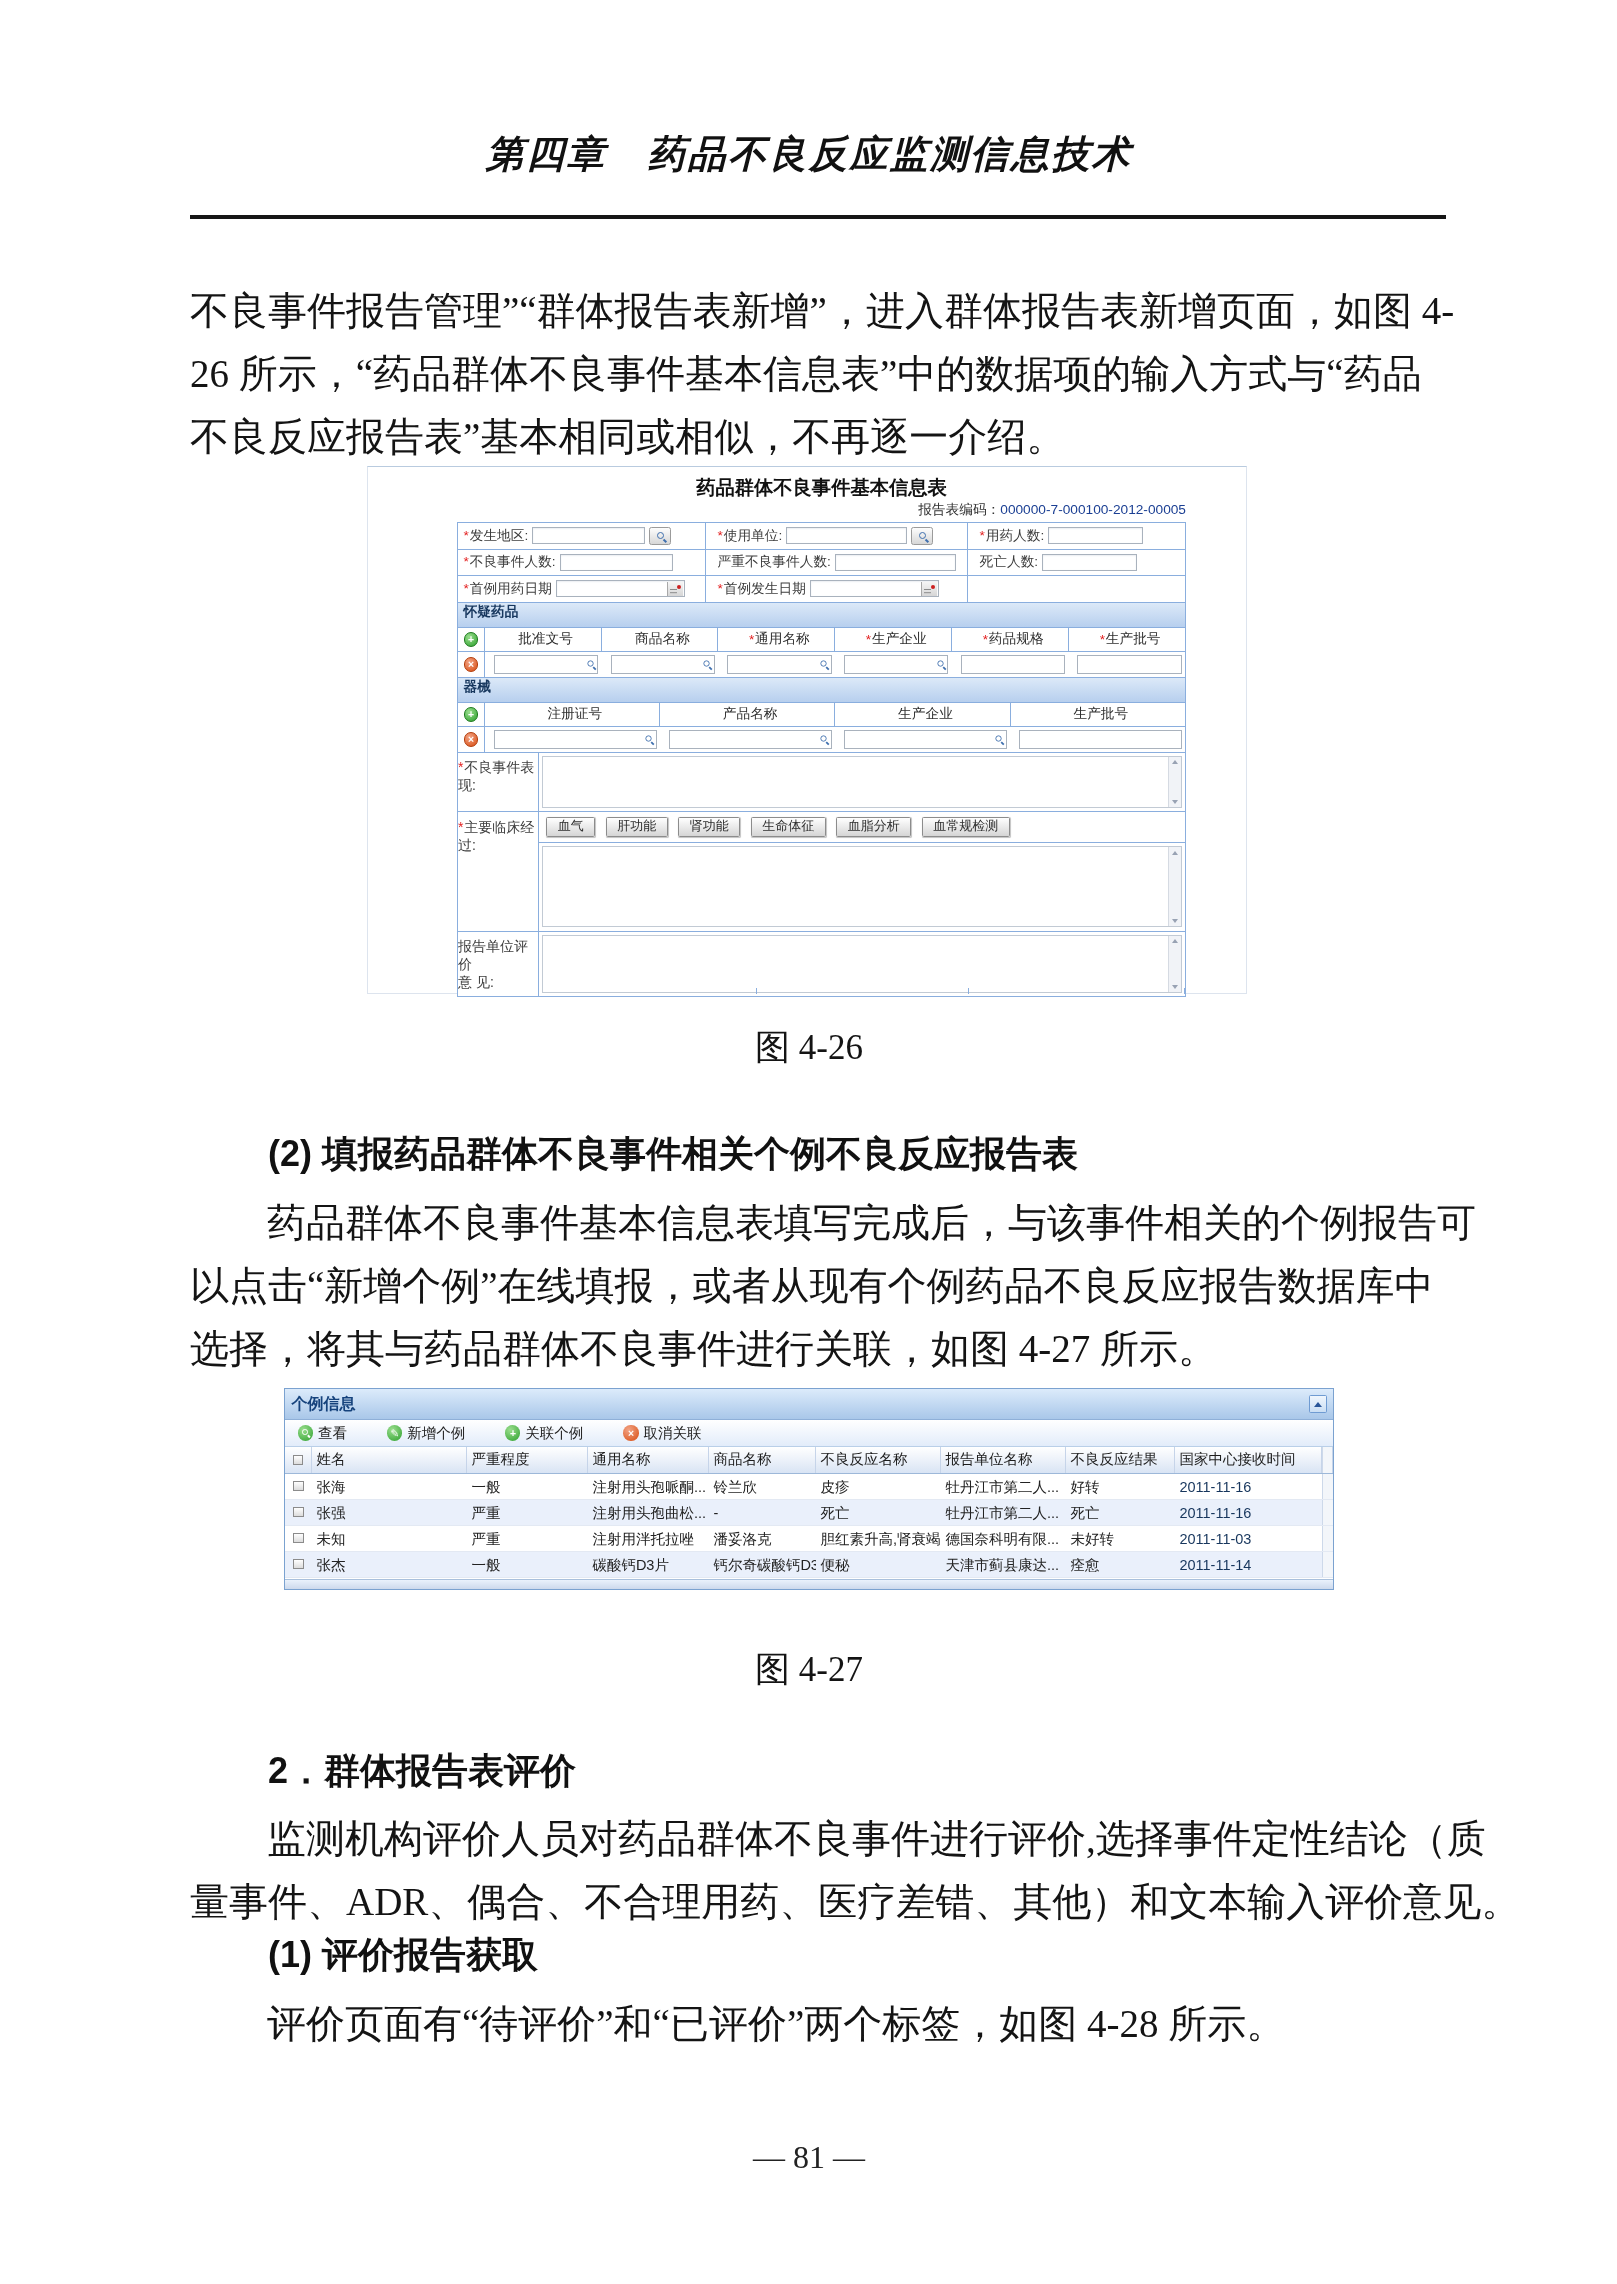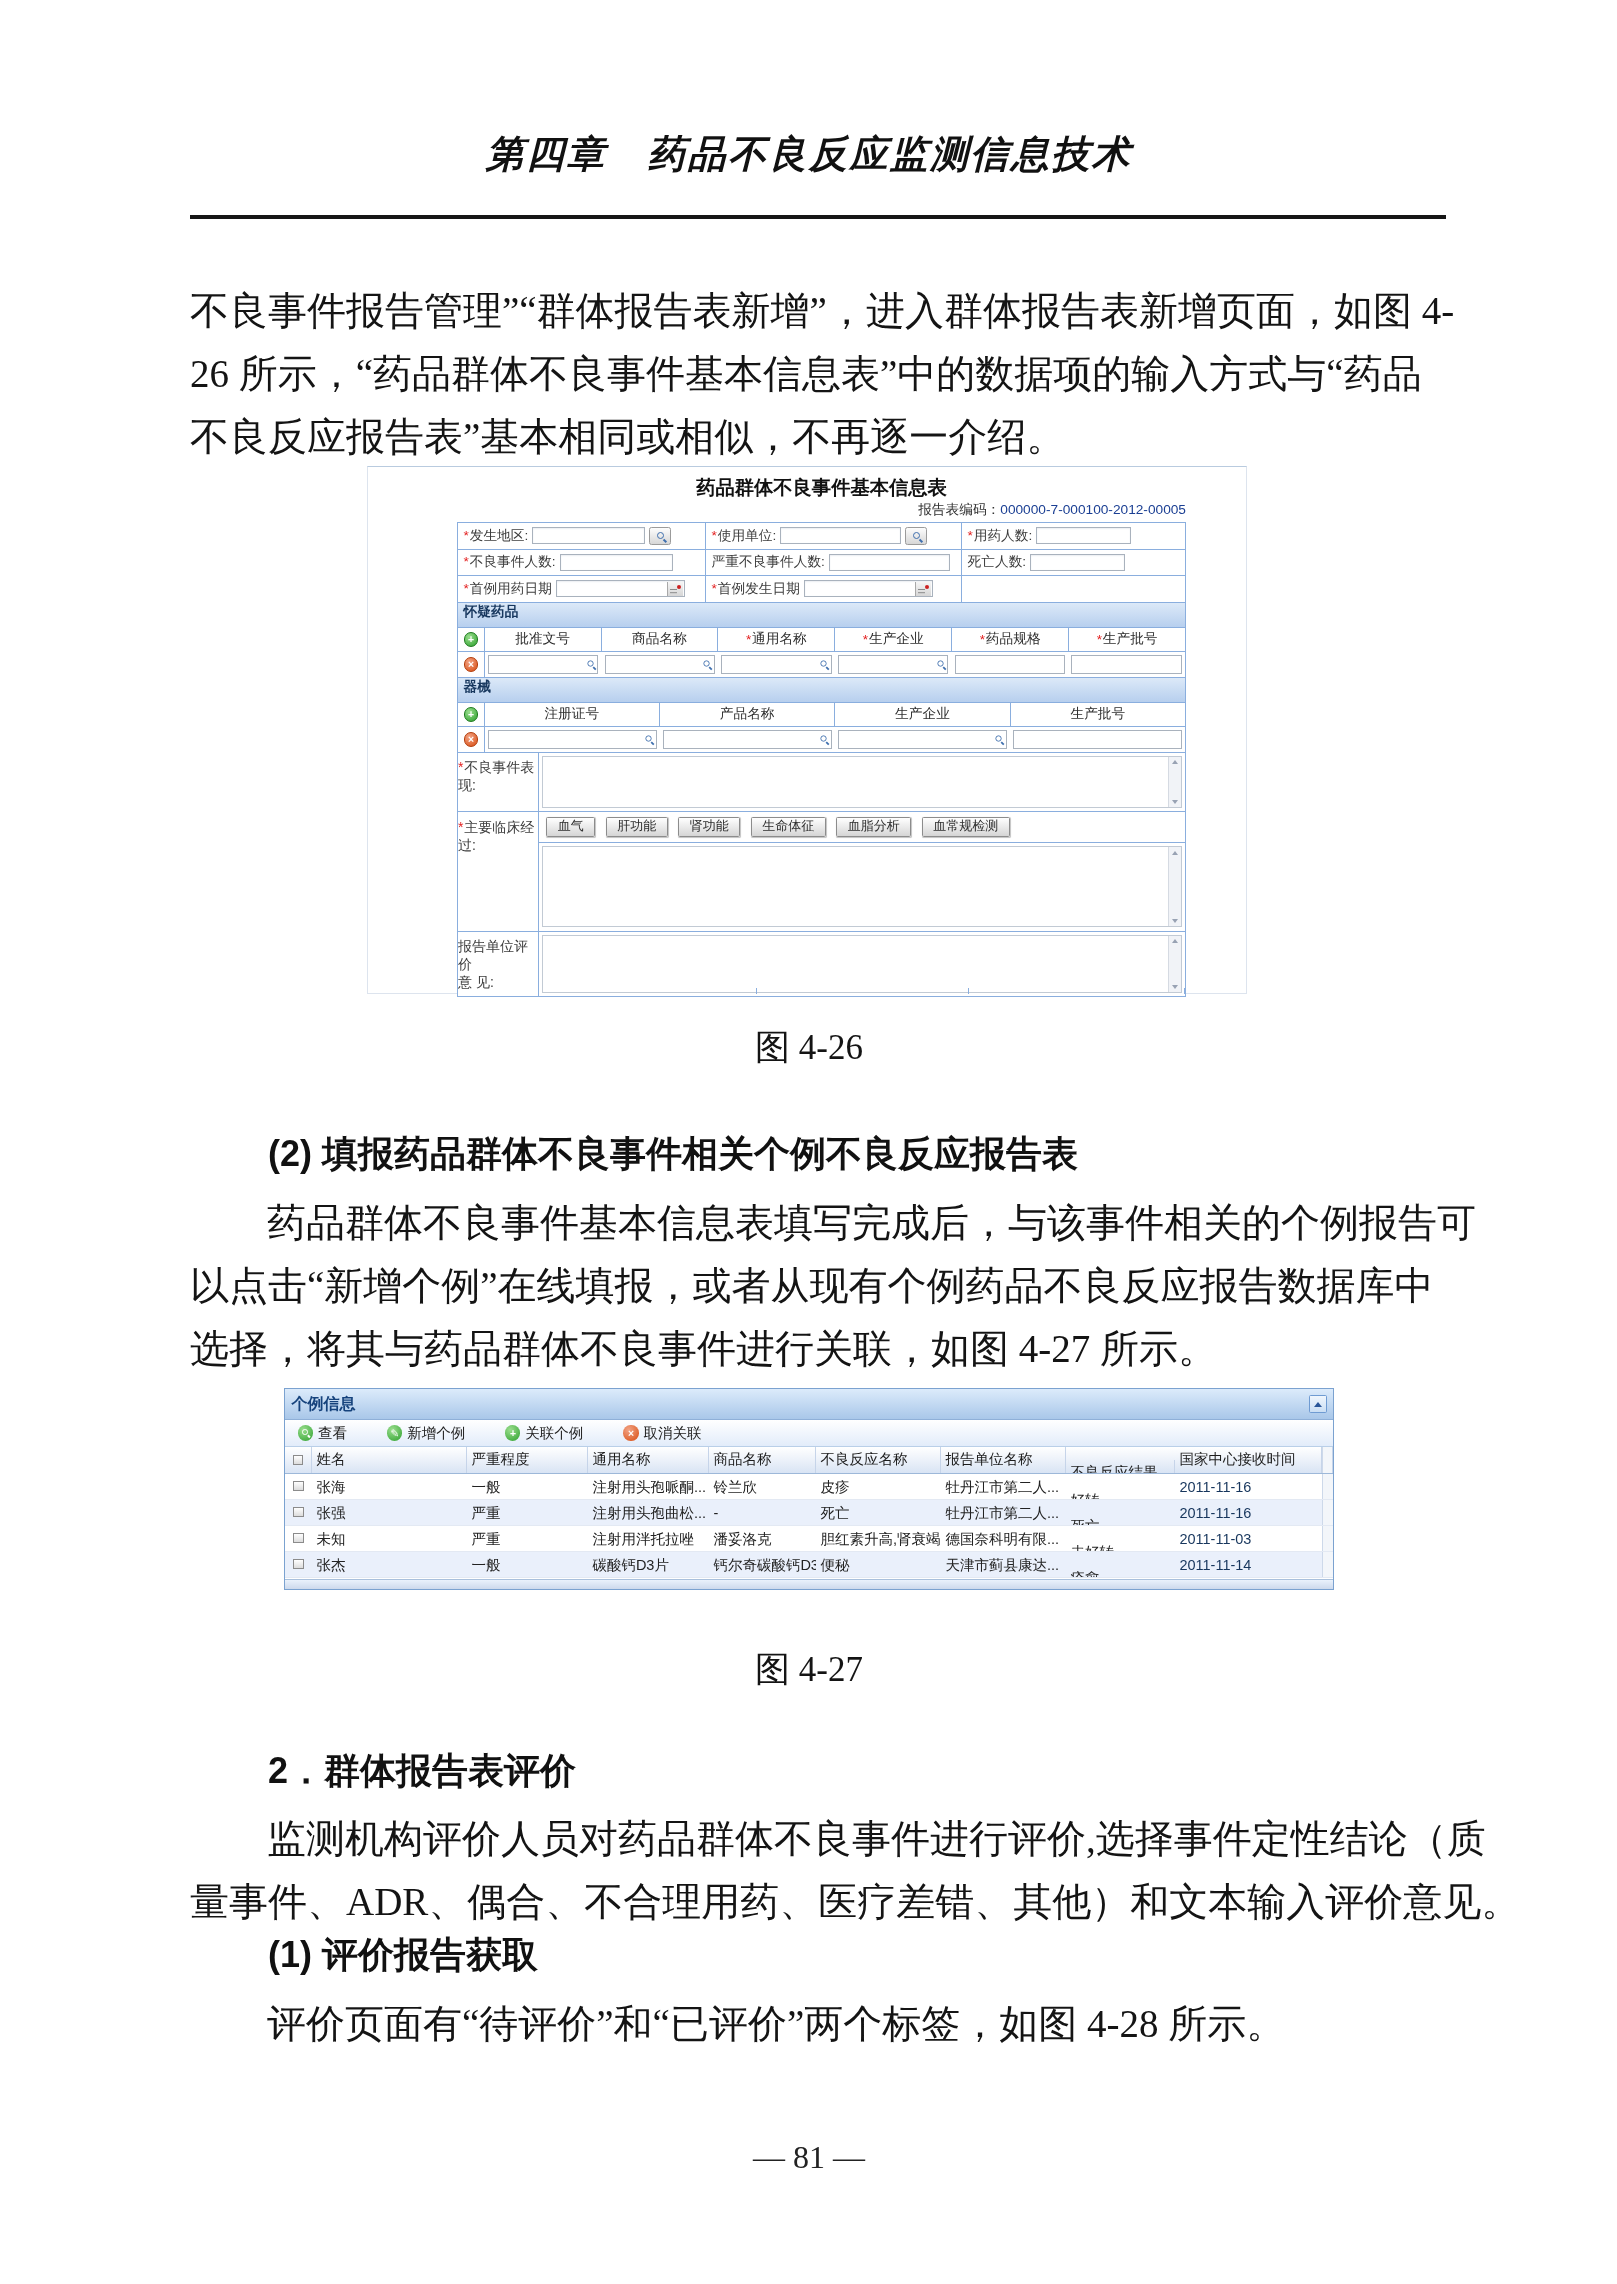--- a/index.html
+++ b/index.html
@@ -38,21 +38,21 @@
   
   #fig26 {
     position:absolute; left:367px; top:466px; width:880px; height:528px; background:#fff;
     border:0.8px solid #dde4ee; border-top:0.8px solid #b9cbdf;
     font-family:"Liberation Sans","DejaVu Sans",sans-serif; color:#3c3c3c;
   }
   .f26-title { position:absolute; top:7.3px; left:89px; width:729px; text-align:center; font-size:19.3px; font-weight:bold; color:#111; }
   .f26-code  { position:absolute; top:34px; left:89px; width:729px; text-align:right; font-size:13.7px; color:#333; }
   .f26-code .code { color:#1b3f93; }
   .f26-form { position:absolute; top:55px; left:89px; width:729px; border:1.6px solid #8aaede; background:#fff; }
-  .frow { display:flex; border-bottom:0.8px solid #8aaede; align-items:center; }
+  .frow { display:flex; border-bottom:0.8px solid #8aaede; align-items:center;gap:6px; }
   .info { height:26.6px; }
   .fcell { display:flex; align-items:center; height:100%; border-right:0.8px solid #8aaede; padding-left:5.6px; gap:4px; }
   .fcell.last { border-right:none; }
   .c1 { width:248px; } .c2 { width:256px; } .c3 { flex:1; }
   .flbl { font-size:13.7px; white-space:nowrap; }
   .star { color:#e31e1e; font-style:normal; margin-right:0.8px; }
   .tb { display:inline-block; height:17px; background:#fff; border:0.8px solid #a9b2bd; box-shadow:inset 0 0.8px 1.6px #e6e9ee; }
   .w140{width:113px;} .w150{width:121px;} .w118{width:95px;}
   .btn-mag { display:inline-flex; align-items:center; justify-content:center; width:22px; height:17.7px;
     border:0.8px solid #9b9b9b; border-radius:2.4px; background:linear-gradient(#fdfdfd,#d7d7d7); }
@@ -112,21 +112,21 @@
   .wmag { position:relative; display:block; width:5.6px; height:5.6px; border:1.6px solid #fff; border-radius:50%; margin:-1.6px 0 0 -1.6px; }
   .wmag::after { content:""; position:absolute; width:1.6px; height:3.2px; background:#fff; left:4.8px; top:4.8px; transform:rotate(-45deg); }
   .p-hdr { display:flex; height:26.6px; line-height:25px; font-size:14.5px; color:#1c1c1c;
     background:linear-gradient(#ffffff,#d9e4f4); border-bottom:0.8px solid #9db8d9; }
   .p-hdr > span { border-right:0.8px solid #c6d4e9; padding-left:4.8px; white-space:nowrap; overflow:hidden; }
   .p-row { display:flex; height:26px; line-height:26px; font-size:14.5px; background:#fff; border-bottom:0.8px solid #e3e9f3; }
   .p-row.alt { background:#eaf0fb; }
   .p-row > span { padding-left:4.8px; white-space:nowrap; overflow:hidden; }
   .w0{width:26.6px;flex:none;display:flex;align-items:center;justify-content:center;padding-left:0!important;}
   .w1{width:155px;flex:none;} .w2{width:121px;flex:none;} .w3{width:121px;flex:none;} .w4{width:107px;flex:none;}
-  .w5{width:125px;flex:none;} .w6{width:125px;flex:none;} .w7{width:109px;flex:none;margin-top:13px;} .w8{width:147px;flex:none;}
+  .w5{width:125px;flex:none;} .w6{width:125px;flex:none;} .w7{width:109px;flex:none;} .w8{width:147px;flex:none;}
   .w9{flex:1;background:#f3f6fa;border-left:0.8px solid #cdd9ea;padding-left:0!important;}
   .dt { color:#17365d; }
   .cb { display:inline-block; width:10.5px; height:10.5px; border:0.8px solid #8b8b8b; background:linear-gradient(#ffffff,#dcdcdc); }
   .p-foot { position:absolute; bottom:0; left:0; right:0; height:10.5px;
     background:linear-gradient(#eaf2fc,#cdd9ec); border-top:0.8px solid #a9c0dc; }
 </style>
 </head>
 <body>
 
 <div class="page">

